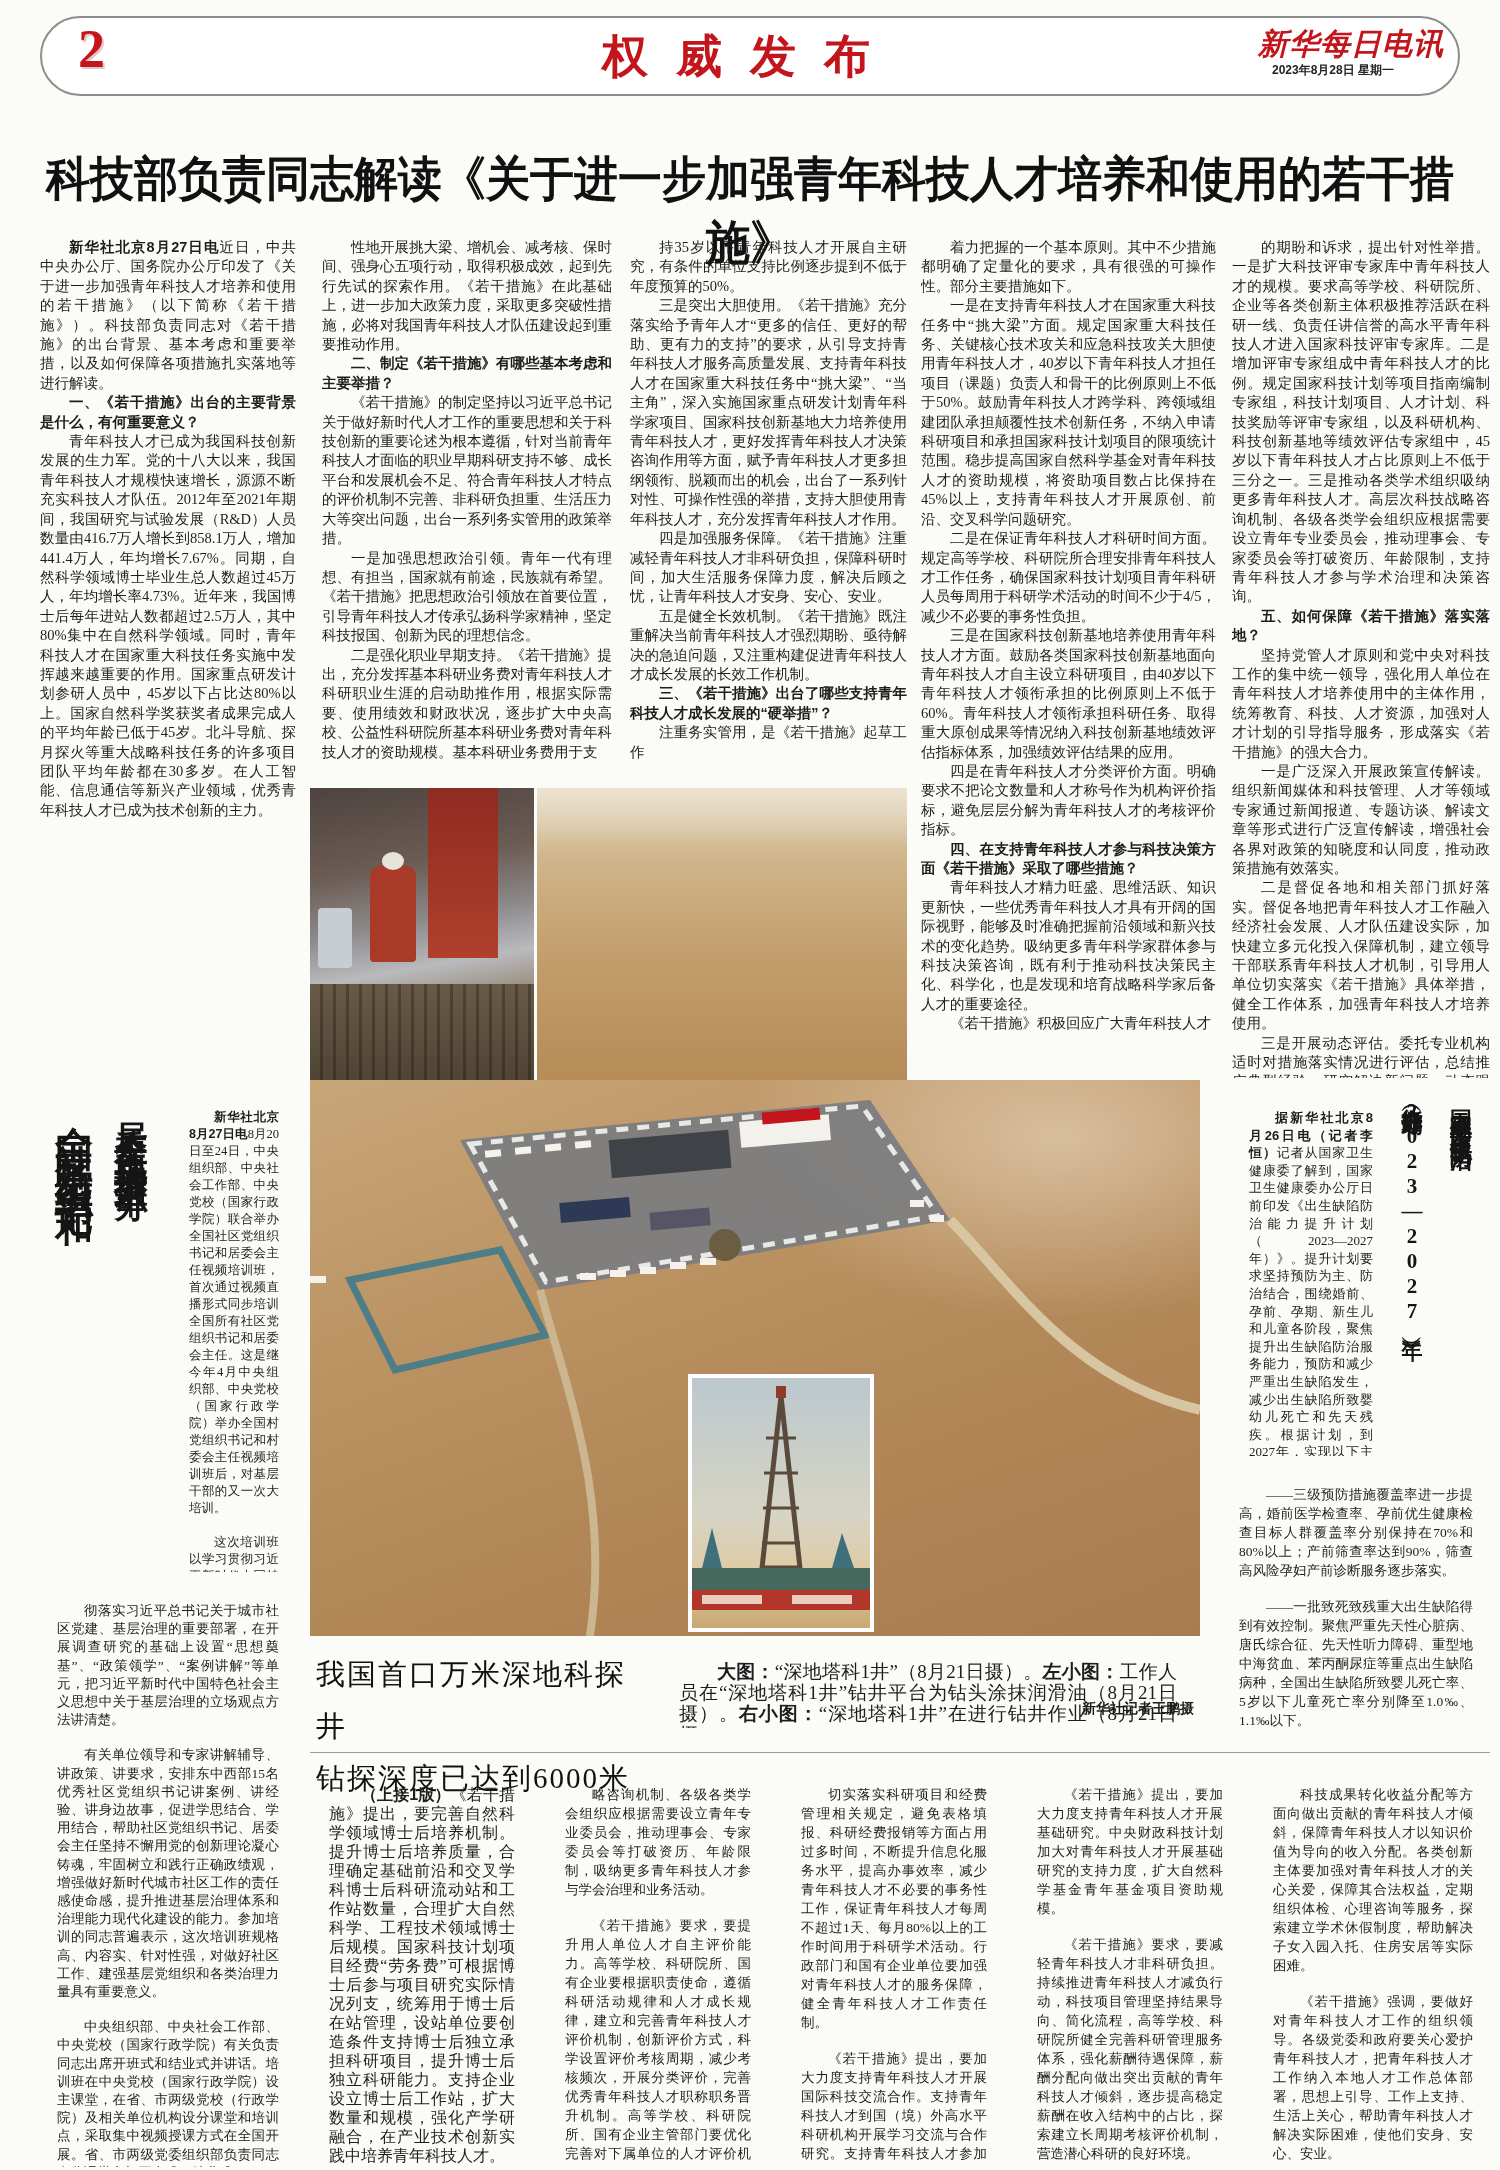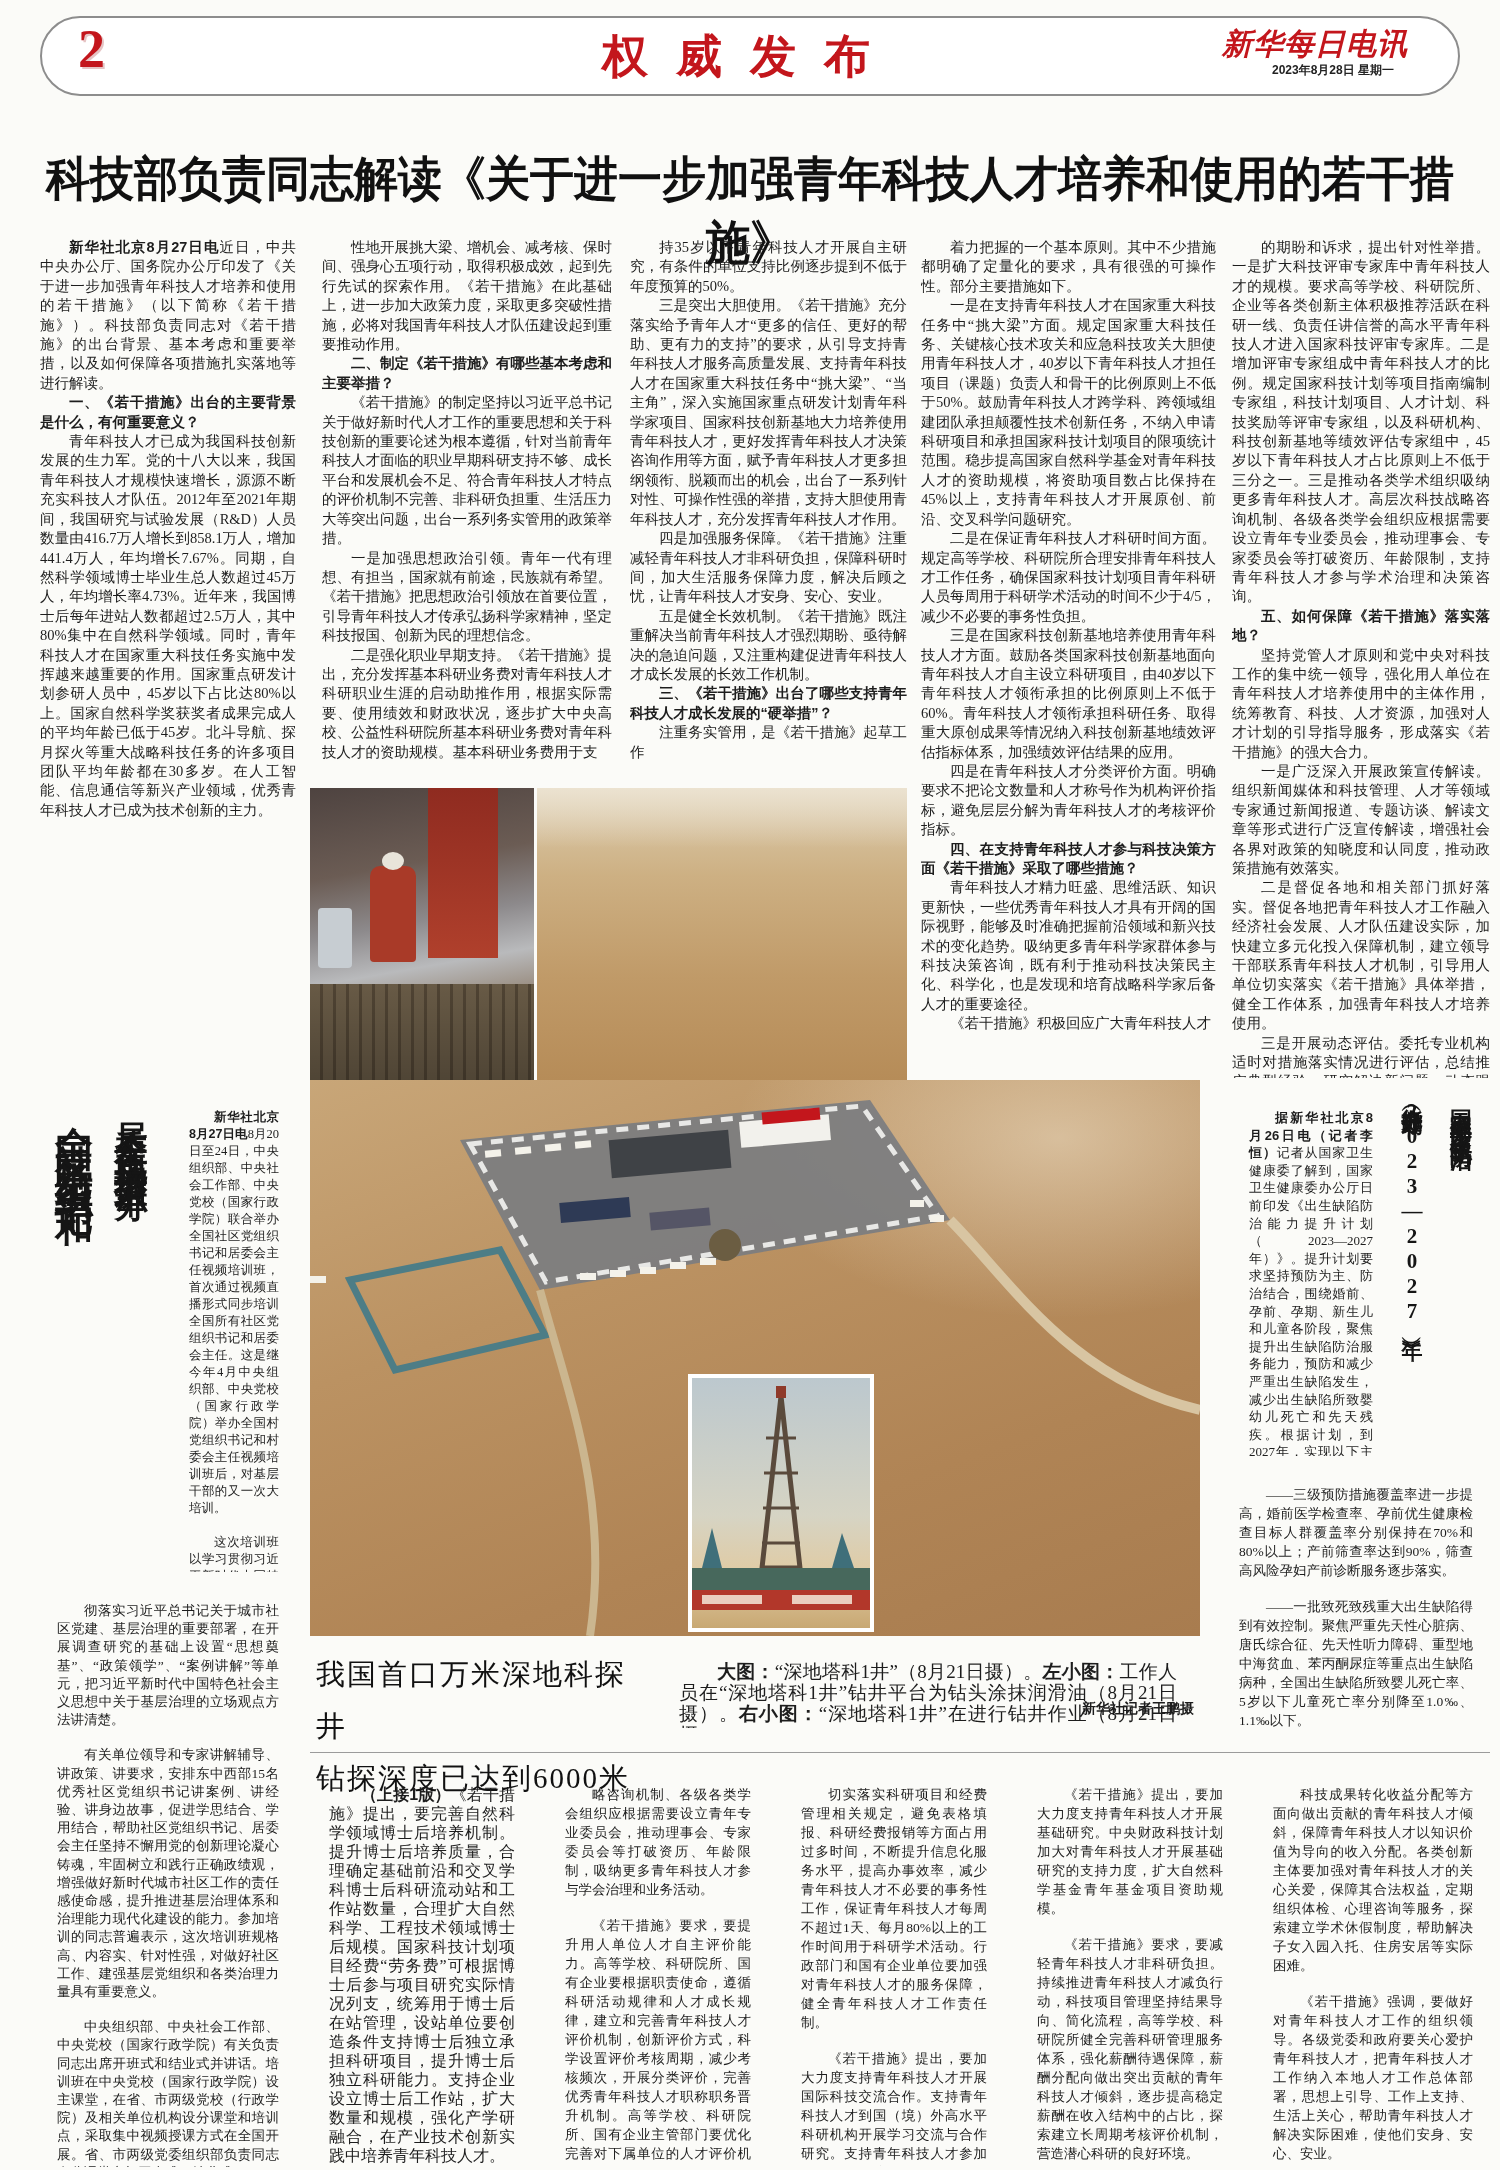--- a/index.html
+++ b/index.html
@@ -6,21 +6,21 @@
   body{width:1500px;height:2170px;position:relative;background:#fbfbf8;
        font-family:"Liberation Serif",serif;color:#1d1d1d;}
   .abs{position:absolute;}
   
   .head-box{left:40px;top:16px;width:1416px;height:76px;border:2px solid #8d8d8d;
             border-radius:40px;background:#fff;}
   .pageno{left:78px;top:18px;font-size:54px;font-weight:bold;color:#c3161c;
           font-family:"Liberation Serif",serif;text-shadow:2px 2px 0 rgba(150,20,20,.25);}
   .section-title{left:0;top:26px;width:1500px;text-align:center;font-size:46px;font-weight:900;
           color:#c3161c;letter-spacing:28px;font-family:"Liberation Sans",sans-serif;}
-  .logo{left:1222px;top:24px;width:222px;text-align:left;font-size:30px;font-weight:900;
+  .logo{left:1222px;top:24px;width:222px;text-align:right;font-size:30px;font-weight:900;
         color:#c3161c;font-style:italic;font-family:"Liberation Serif",serif;letter-spacing:1px;}
   .dateline{left:1222px;top:62px;width:222px;text-align:center;font-size:12px;font-weight:bold;color:#222;
         font-family:"Liberation Sans",sans-serif;}
   
   .headline{left:20px;top:152px;width:1460px;text-align:center;font-size:44px;font-weight:900;
             font-family:"Liberation Sans",sans-serif;color:#111;transform:scaleY(1.08);}
   
   .col{text-align:justify;font-size:14.5px;line-height:19.4px;overflow:hidden;}
   .col p{margin:0;text-indent:2em;}
   .col p.qh{font-weight:bold;font-family:"Liberation Sans",sans-serif;}

